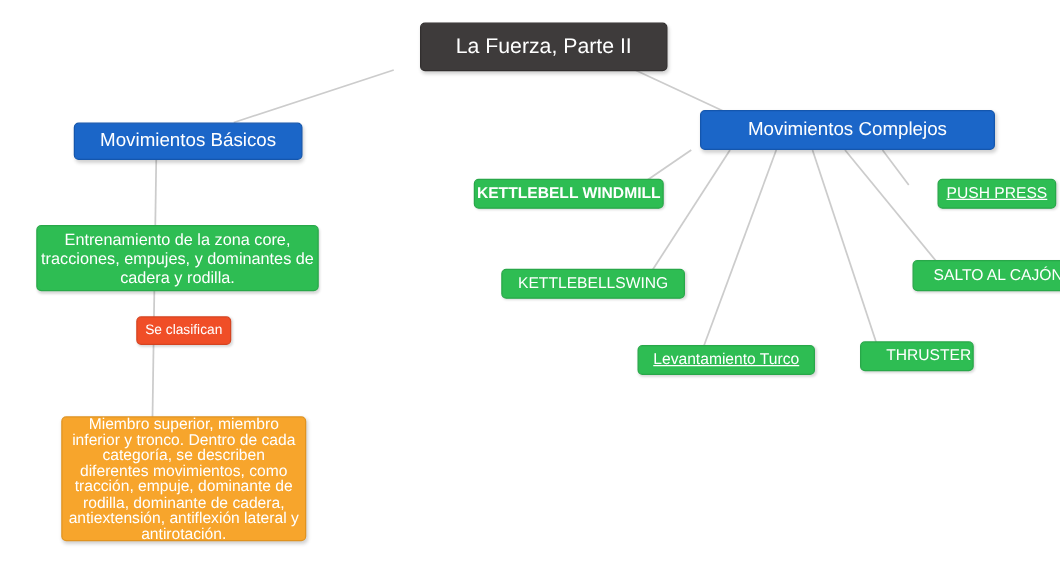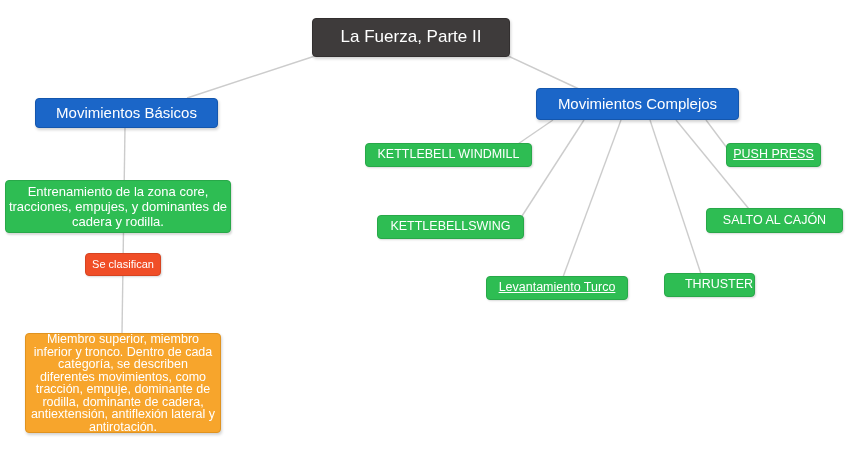--- a/index.html
+++ b/index.html
@@ -30,20 +30,21 @@
     box-sizing: border-box;
     color: #ffffff;
     text-align: center;
     border-radius: 4px;
     display: flex;
     align-items: center;
     justify-content: center;
     box-shadow: 1px 2px 3px rgba(0,0,0,0.18);
     cursor: pointer;
     line-height: 1.1;
+    margin-left: 24px;
   }
   .node-root {
     background: #3e3b3b;
     border: 1px solid #322f2f;
     font-size: 17px;
   }
   .node-branch {
     background: #1b66c8;
     border: 1px solid #1456ad;
     font-size: 15px;
@@ -91,29 +92,29 @@
     <line x1="621" y1="120" x2="563" y2="277"></line>
     <line x1="650" y1="120" x2="701" y2="274"></line>
     <line x1="676" y1="120" x2="749" y2="209"></line>
     <line x1="706" y1="120" x2="727" y2="148"></line>
   </svg>
 
   <div class="node node-root" style="left:312px; top:18px; width:198px; height:39px;">La Fuerza, Parte II</div>
 
   <div class="node node-branch" style="left:35px; top:98px; width:183px; height:30px;">Movimientos Básicos</div>
 
-  <div class="node node-branch" style="left:536px; top:88px; width:203px; height:32px;">Movimientos Complejos</div>
+  <div class="node node-branch" style="left:536px; top:88px; width:236px; height:32px;">Movimientos Complejos</div>
 
   <div class="node node-note-green" style="left:5px; top:180px; width:226px; height:53px;">Entrenamiento de la zona core, tracciones, empujes, y dominantes de cadera y rodilla.</div>
 
   <div class="node node-accent-red" style="left:85px; top:253px; width:76px; height:23px;">Se clasifican</div>
 
   <div class="node node-accent-orange" style="left:25px; top:333px; width:196px; height:100px;">Miembro superior, miembro inferior y tronco. Dentro de cada categoría, se describen diferentes movimientos, como tracción, empuje, dominante de rodilla, dominante de cadera, antiextensión, antiflexión lateral y antirotación.</div>
 
-  <div class="node node-leaf" style="left:365px; top:143px; width:167px; height:24px;">KETTLEBELL WINDMILL</div>
+  <div class="node node-leaf" style="left:355px; top:143px; width:152px; height:24px;font-weight:bold;">KETTLEBELL WINDMILL</div>
 
   <div class="node node-leaf" style="left:726px; top:143px; width:95px; height:24px;text-decoration:underline;">PUSH PRESS</div>
 
   <div class="node node-leaf" style="left:377px; top:215px; width:147px; height:24px;">KETTLEBELLSWING</div>
 
   <div class="node node-leaf" style="left:706px; top:208px; width:137px; height:25px;">SALTO AL CAJÓN</div>
 
   <div class="node node-leaf" style="left:486px; top:276px; width:142px; height:24px;text-decoration:underline;">Levantamiento Turco</div>
 
   <div class="node node-leaf" style="left:664px; top:273px; width:91px; height:24px;padding-left:19px;">THRUSTER</div>

